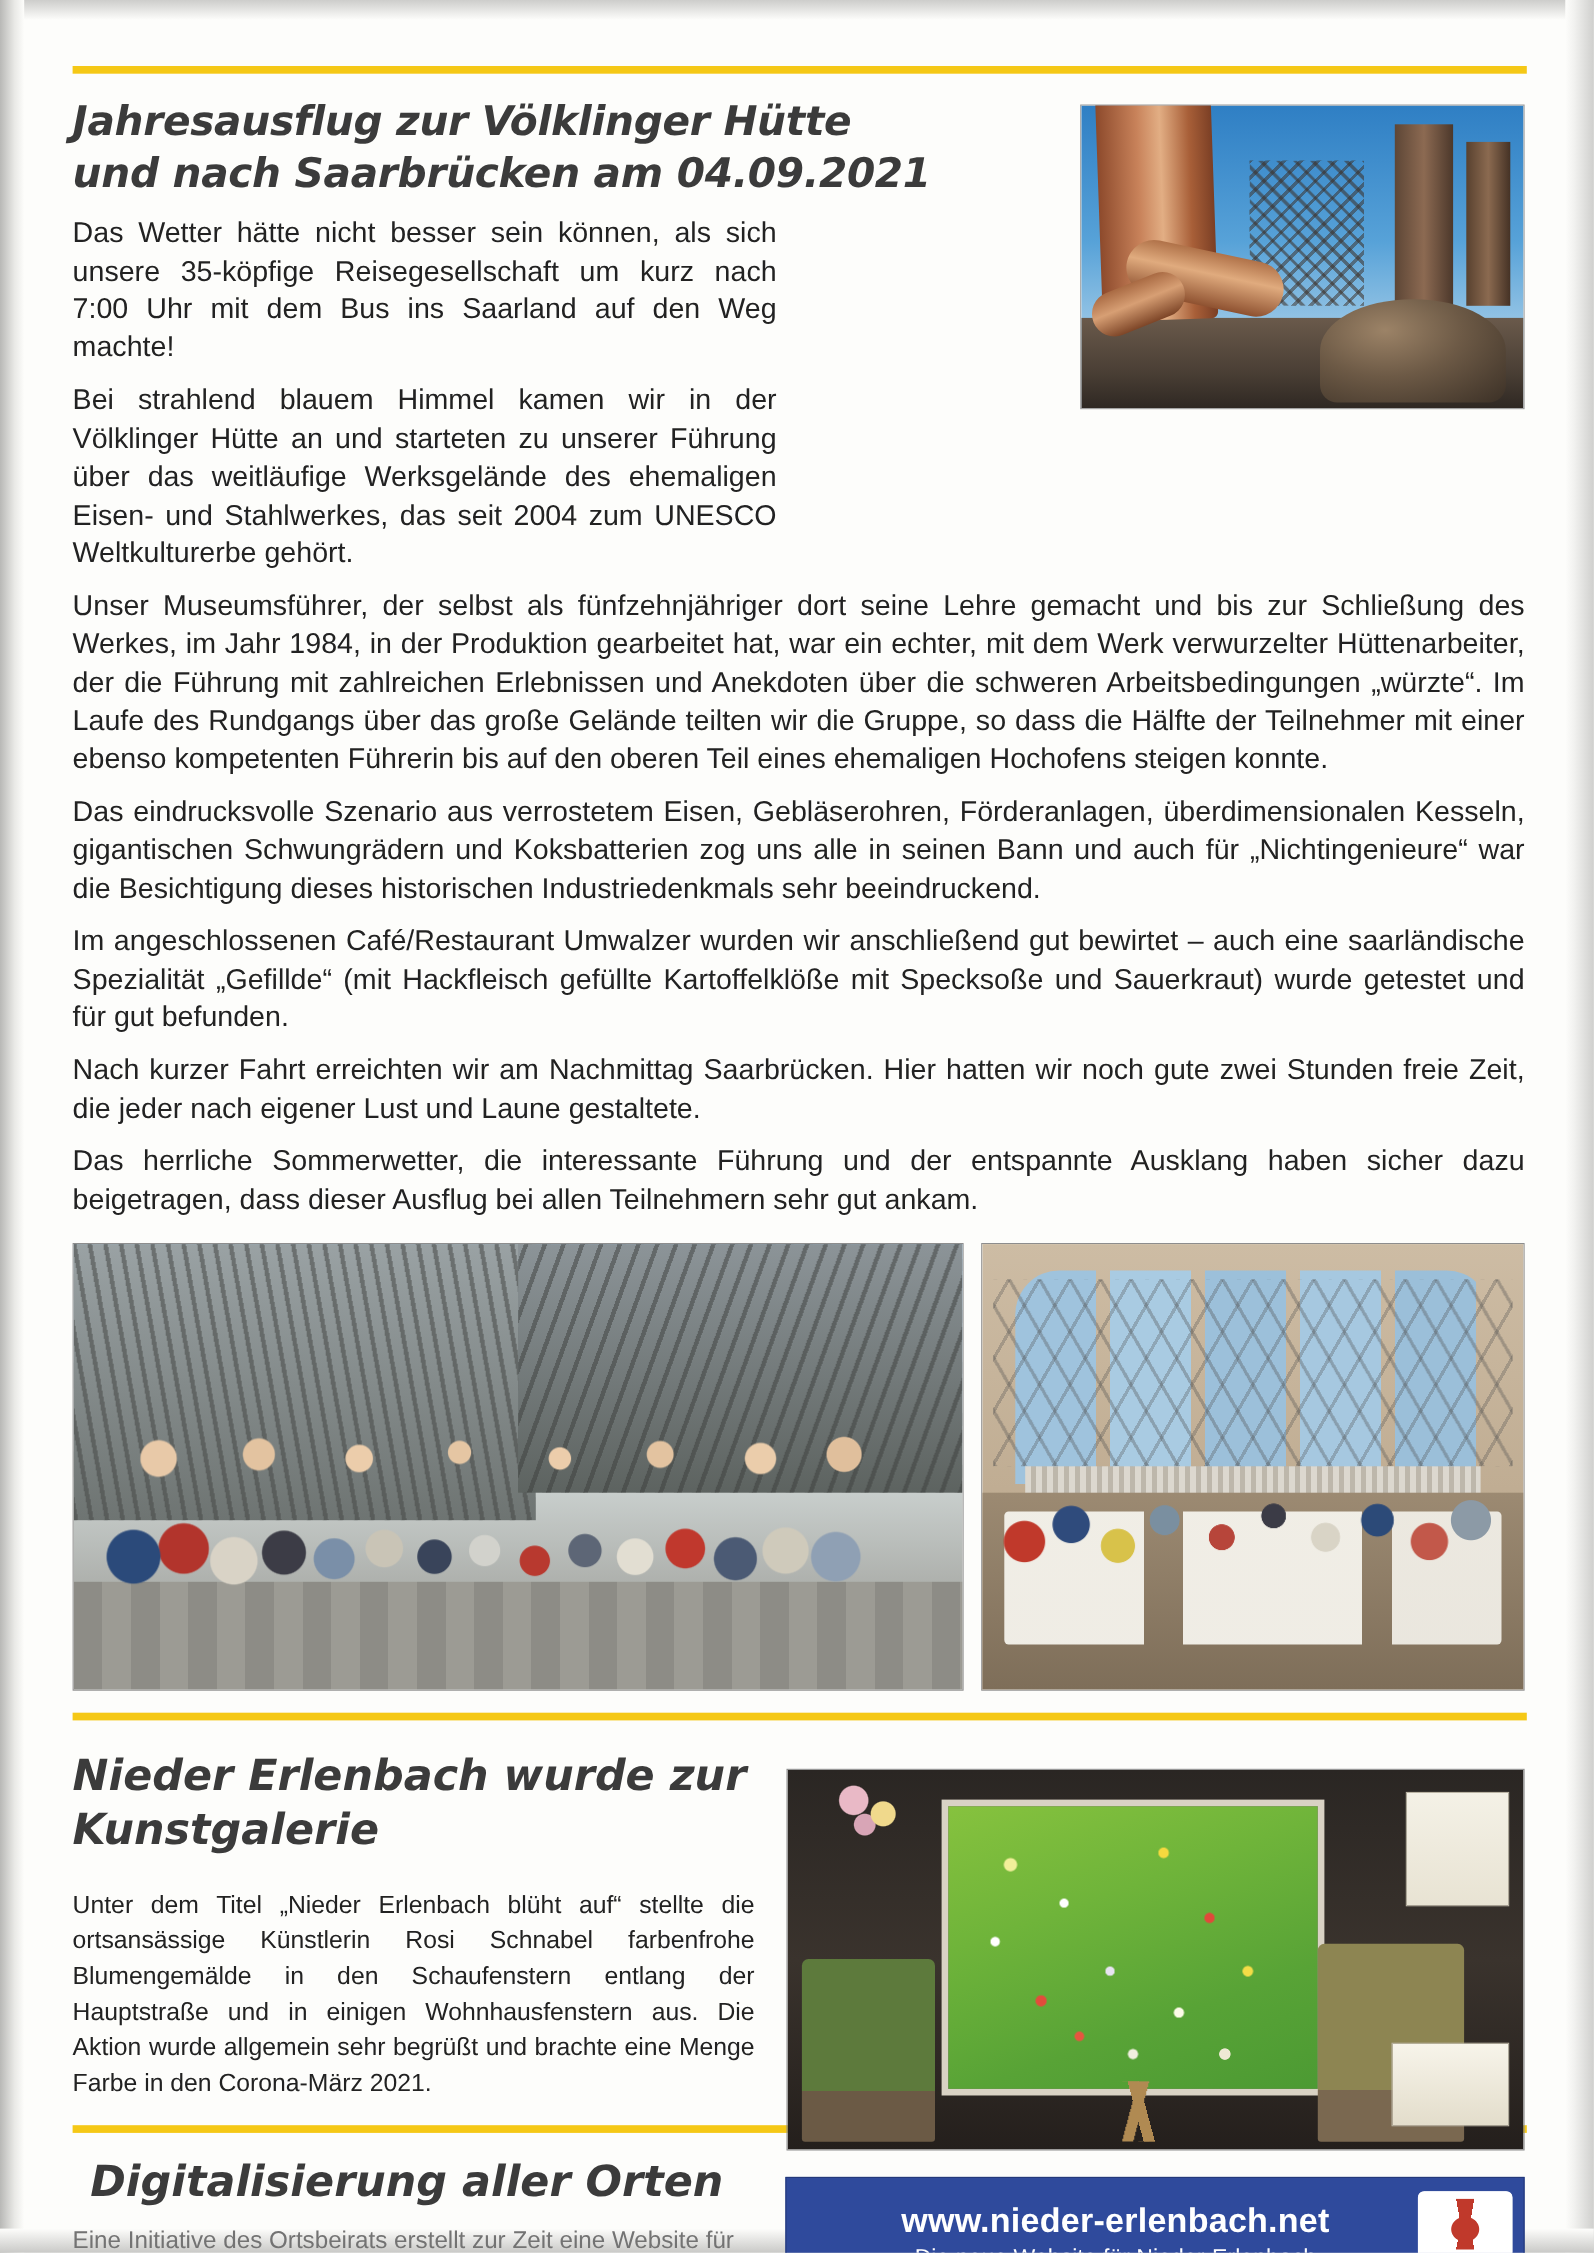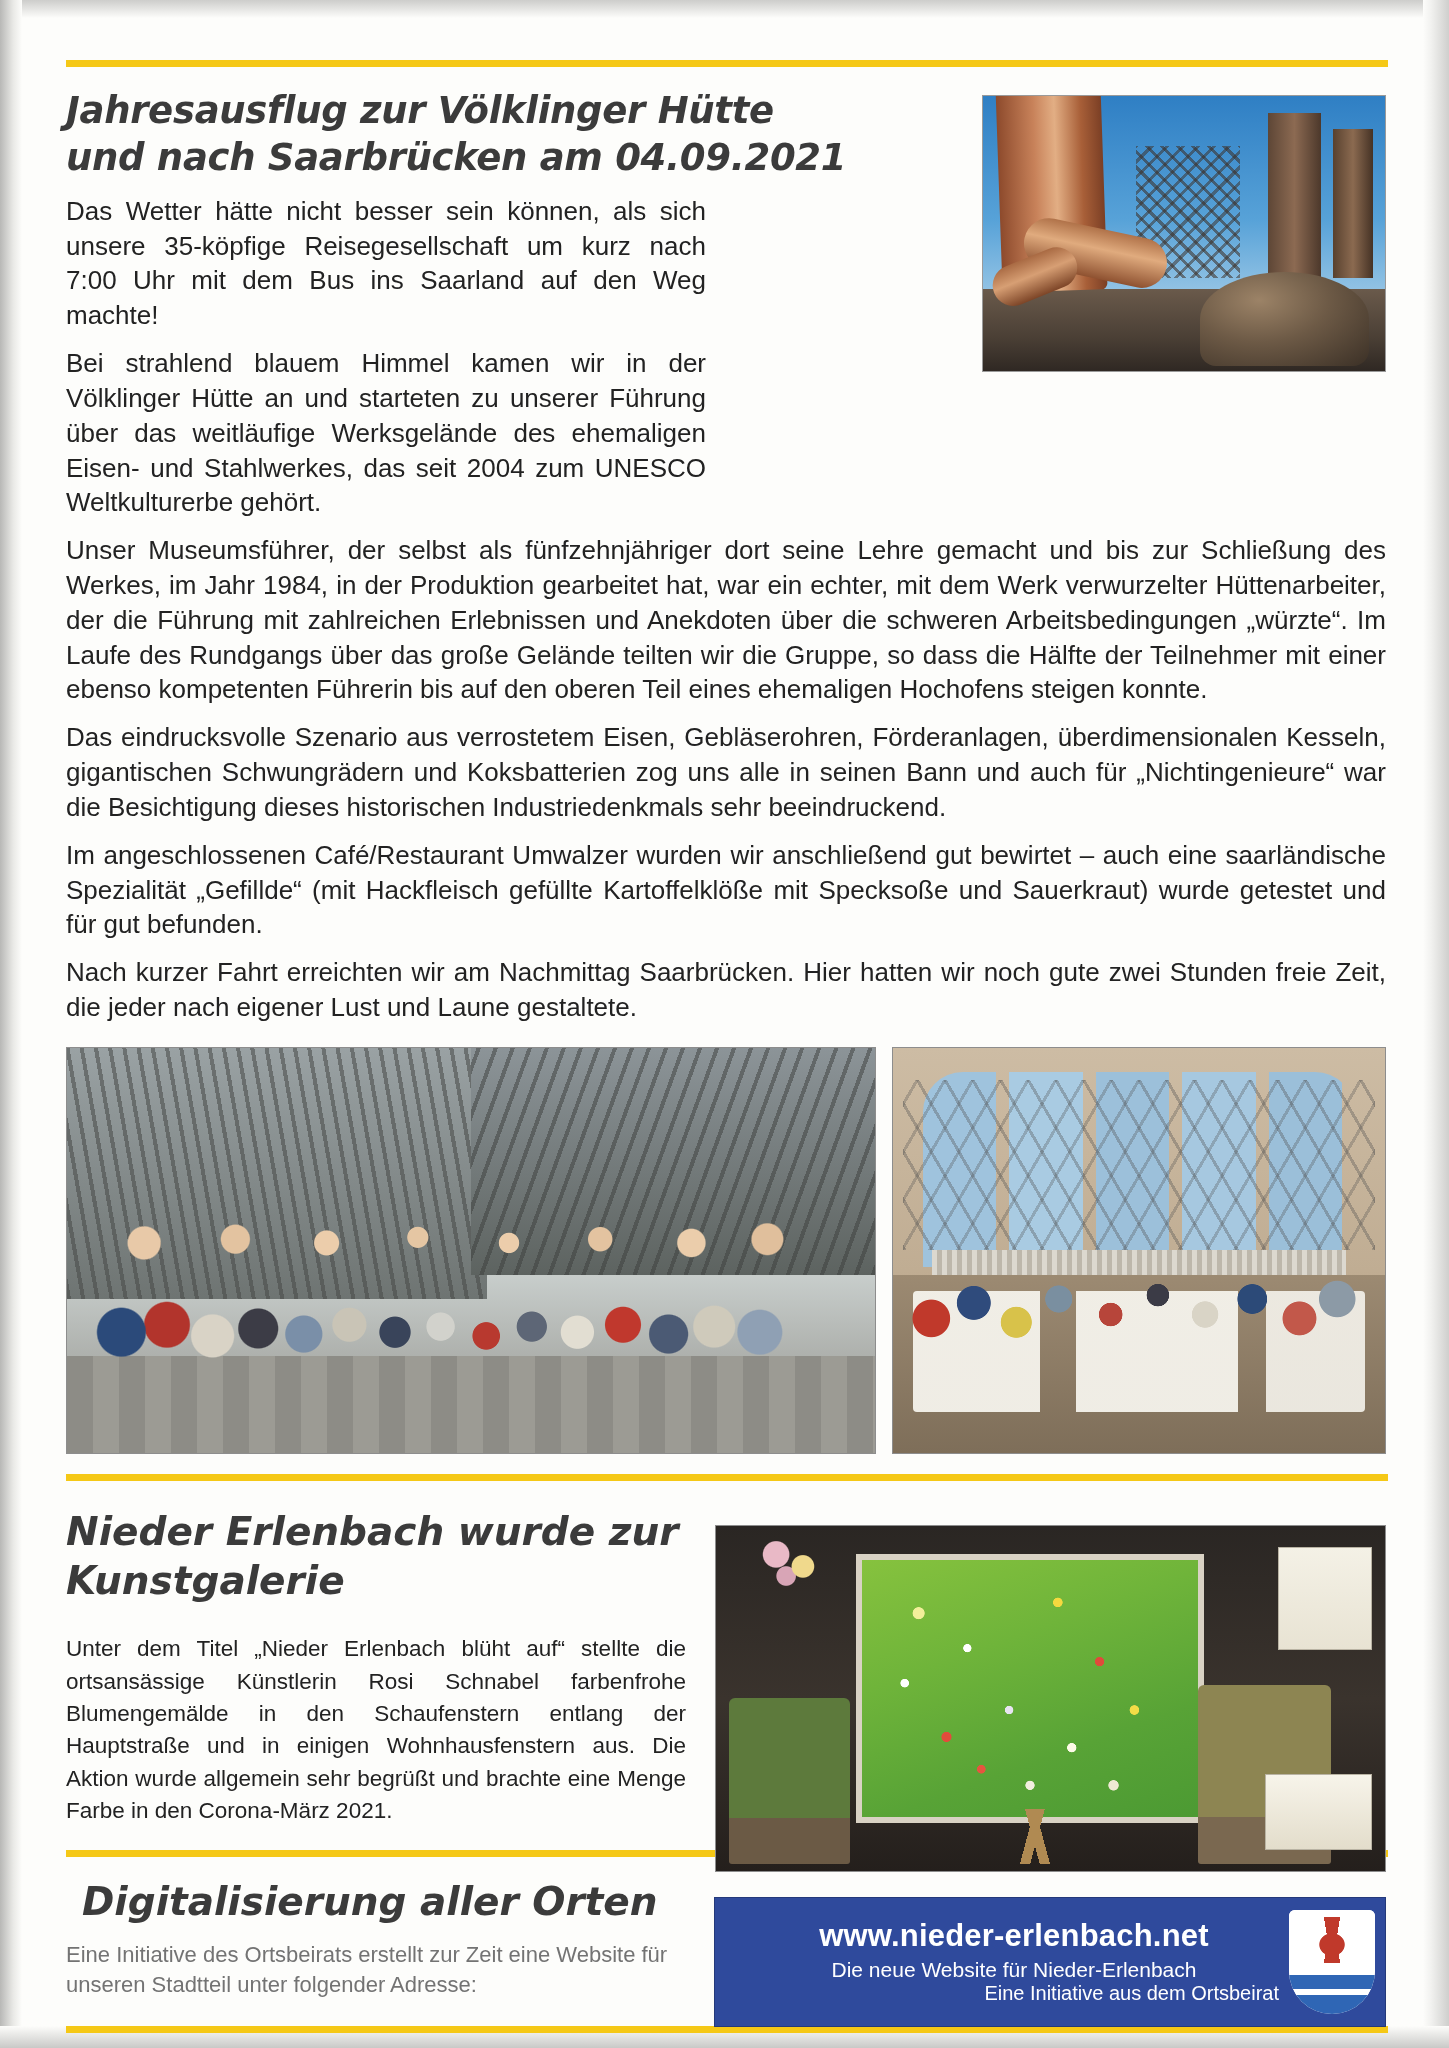--- a/index.html
+++ b/index.html
@@ -411,20 +411,21 @@
 
       <p class="body narrow">Das Wetter hätte nicht besser sein können, als sich unsere 35-köpfige Reisegesellschaft um kurz nach 7:00 Uhr mit dem Bus ins Saarland auf den Weg machte!</p>
       <p class="body narrow">Bei strahlend blauem Himmel kamen wir in der Völklinger Hütte an und starteten zu unserer Führung über das weitläufige Werksgelände des ehemaligen Eisen- und Stahlwerkes, das seit 2004 zum UNESCO Weltkulturerbe gehört.</p>
 
       <div class="clear"></div>
 
       <p class="body">Unser Museumsführer, der selbst als fünfzehnjähriger dort seine Lehre gemacht und bis zur Schließung des Werkes, im Jahr 1984, in der Produktion gearbeitet hat, war ein echter, mit dem Werk verwurzelter Hüttenarbeiter, der die Führung mit zahlreichen Erlebnissen und Anekdoten über die schweren Arbeitsbedingungen „würzte“. Im Laufe des Rundgangs über das große Gelände teilten wir die Gruppe, so dass die Hälfte der Teilnehmer mit einer ebenso kompetenten Führerin bis auf den oberen Teil eines ehemaligen Hochofens steigen konnte.</p>
       <p class="body">Das eindrucksvolle Szenario aus verrostetem Eisen, Gebläserohren, Förderanlagen, überdimensionalen Kesseln, gigantischen Schwungrädern und Koksbatterien zog uns alle in seinen Bann und auch für „Nichtingenieure“ war die Besichtigung dieses historischen Industriedenkmals sehr beeindruckend.</p>
       <p class="body">Im angeschlossenen Café/Restaurant Umwalzer wurden wir anschließend gut bewirtet – auch eine saarländische Spezialität „Gefillde“ (mit Hackfleisch gefüllte Kartoffelklöße mit Specksoße und Sauerkraut) wurde getestet und für gut befunden.</p>
       <p class="body">Nach kurzer Fahrt erreichten wir am Nachmittag Saarbrücken. Hier hatten wir noch gute zwei Stunden freie Zeit, die jeder nach eigener Lust und Laune gestaltete.</p>
+      <p class="body last">Das herrliche Sommerwetter, die interessante Führung und der entspannte Ausklang haben sicher dazu beigetragen, dass dieser Ausflug bei allen Teilnehmern sehr gut ankam.</p>
 
       <div class="photo-row">
         <div class="photo-group">
           <div class="ph grp-sky"></div>
           <div class="grp-struct"></div>
           <div class="grp-struct2"></div>
           <div class="grp-deck"></div>
           <div class="grp-people"></div>
         </div>
         <div class="photo-cafe">

